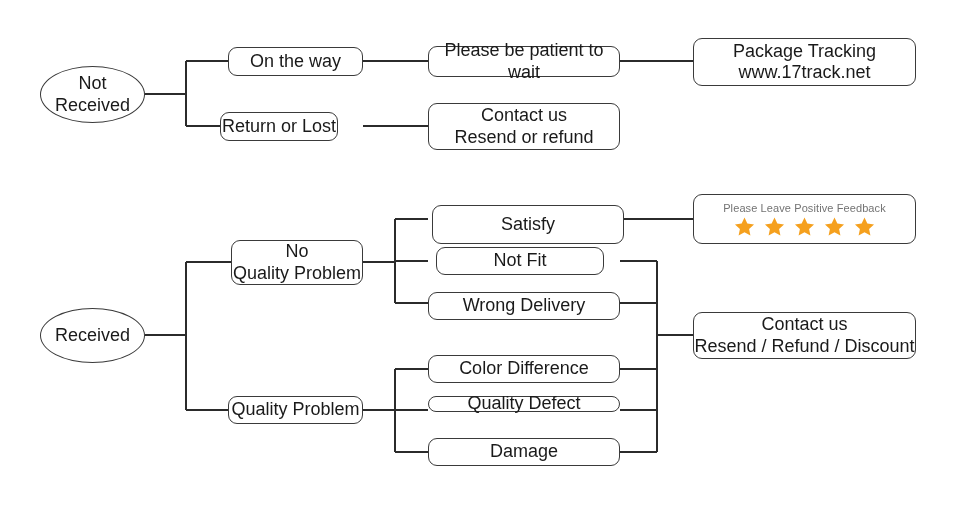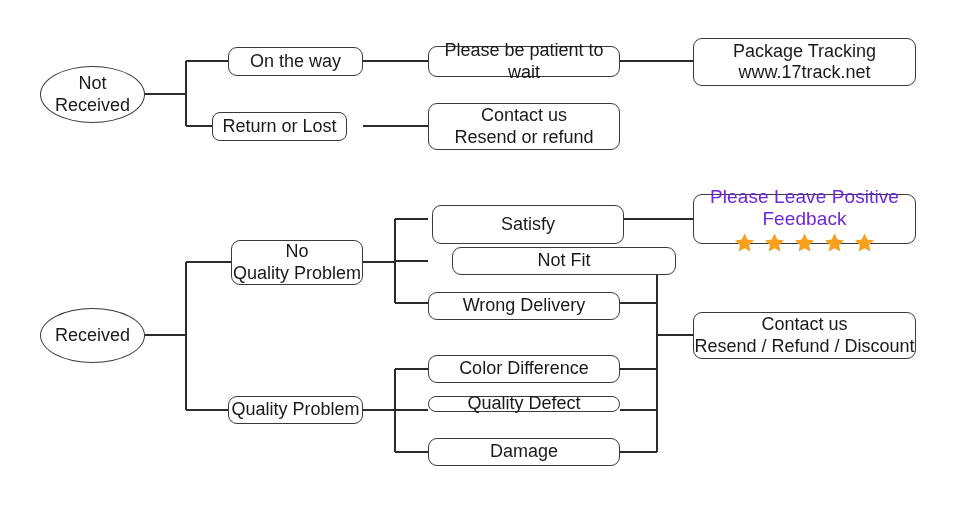--- a/index.html
+++ b/index.html
@@ -48,23 +48,23 @@
   }
   .fs15 { font-size: 18px; }
 
   .feedback {
     flex-direction: column;
     justify-content: center;
     gap: 2px;
     padding-top: 2px;
   }
   .feedback-title {
-    font-size: 19px;
+    font-size: 11px;
     letter-spacing: 0.1px;
-    color: #6d28d9;
+    color: #737373;
   }
   .stars {
     display: flex;
     gap: 7px;
     align-items: center;
     justify-content: center;
   }
   .star {
     display: block;
   }
@@ -115,40 +115,40 @@
       <path d="M657 261 L657 452"></path>
       <path d="M657 335 L693 335"></path>
     </g>
   </svg>
 
   <div class="node ellipse fs15" style="left:40px; top:66px; width:105px; height:57px;">Not
 Received</div>
 
   <div class="node rounded fs15" style="left:228px; top:47px; width:135px; height:29px;">On the way</div>
 
-  <div class="node rounded fs15" style="left:212px; top:112px; width:135px; height:29px;border-radius:8px;">Return or Lost</div>
+  <div class="node rounded fs15" style="left:220px; top:112px; width:118px; height:29px;">Return or Lost</div>
 
   <div class="node rounded fs15" style="left:428px; top:46px; width:192px; height:31px;">Please be patient to wait</div>
 
   <div class="node rounded fs15" style="left:428px; top:103px; width:192px; height:47px;">Contact us
 Resend or refund</div>
 
   <div class="node rounded fs15" style="left:693px; top:38px; width:223px; height:48px;">Package Tracking
 www.17track.net</div>
 
   <div class="node ellipse fs15" style="left:40px; top:308px; width:105px; height:55px;">Received</div>
 
   <div class="node rounded fs15" style="left:231px; top:240px; width:132px; height:45px;">No
 Quality Problem</div>
 
   <div class="node rounded fs15" style="left:228px; top:396px; width:135px; height:28px;">Quality Problem</div>
 
   <div class="node rounded fs15" style="left:432px; top:205px; width:192px; height:39px;">Satisfy</div>
 
-  <div class="node rounded fs15" style="left:452px; top:247px; width:224px; height:28px;">Not Fit</div>
+  <div class="node rounded fs15" style="left:436px; top:247px; width:168px; height:28px;">Not Fit</div>
 
   <div class="node rounded fs15" style="left:428px; top:292px; width:192px; height:28px;">Wrong Delivery</div>
 
   <div class="node rounded fs15" style="left:428px; top:355px; width:192px; height:28px;">Color Difference</div>
 
   <div class="node rounded fs15" style="left:428px; top:396px; width:192px; height:16px;">Quality Defect</div>
 
   <div class="node rounded fs15" style="left:428px; top:438px; width:192px; height:28px;">Damage</div>
 
   <div class="node rounded feedback" style="left:693px; top:194px; width:223px; height:50px;">

